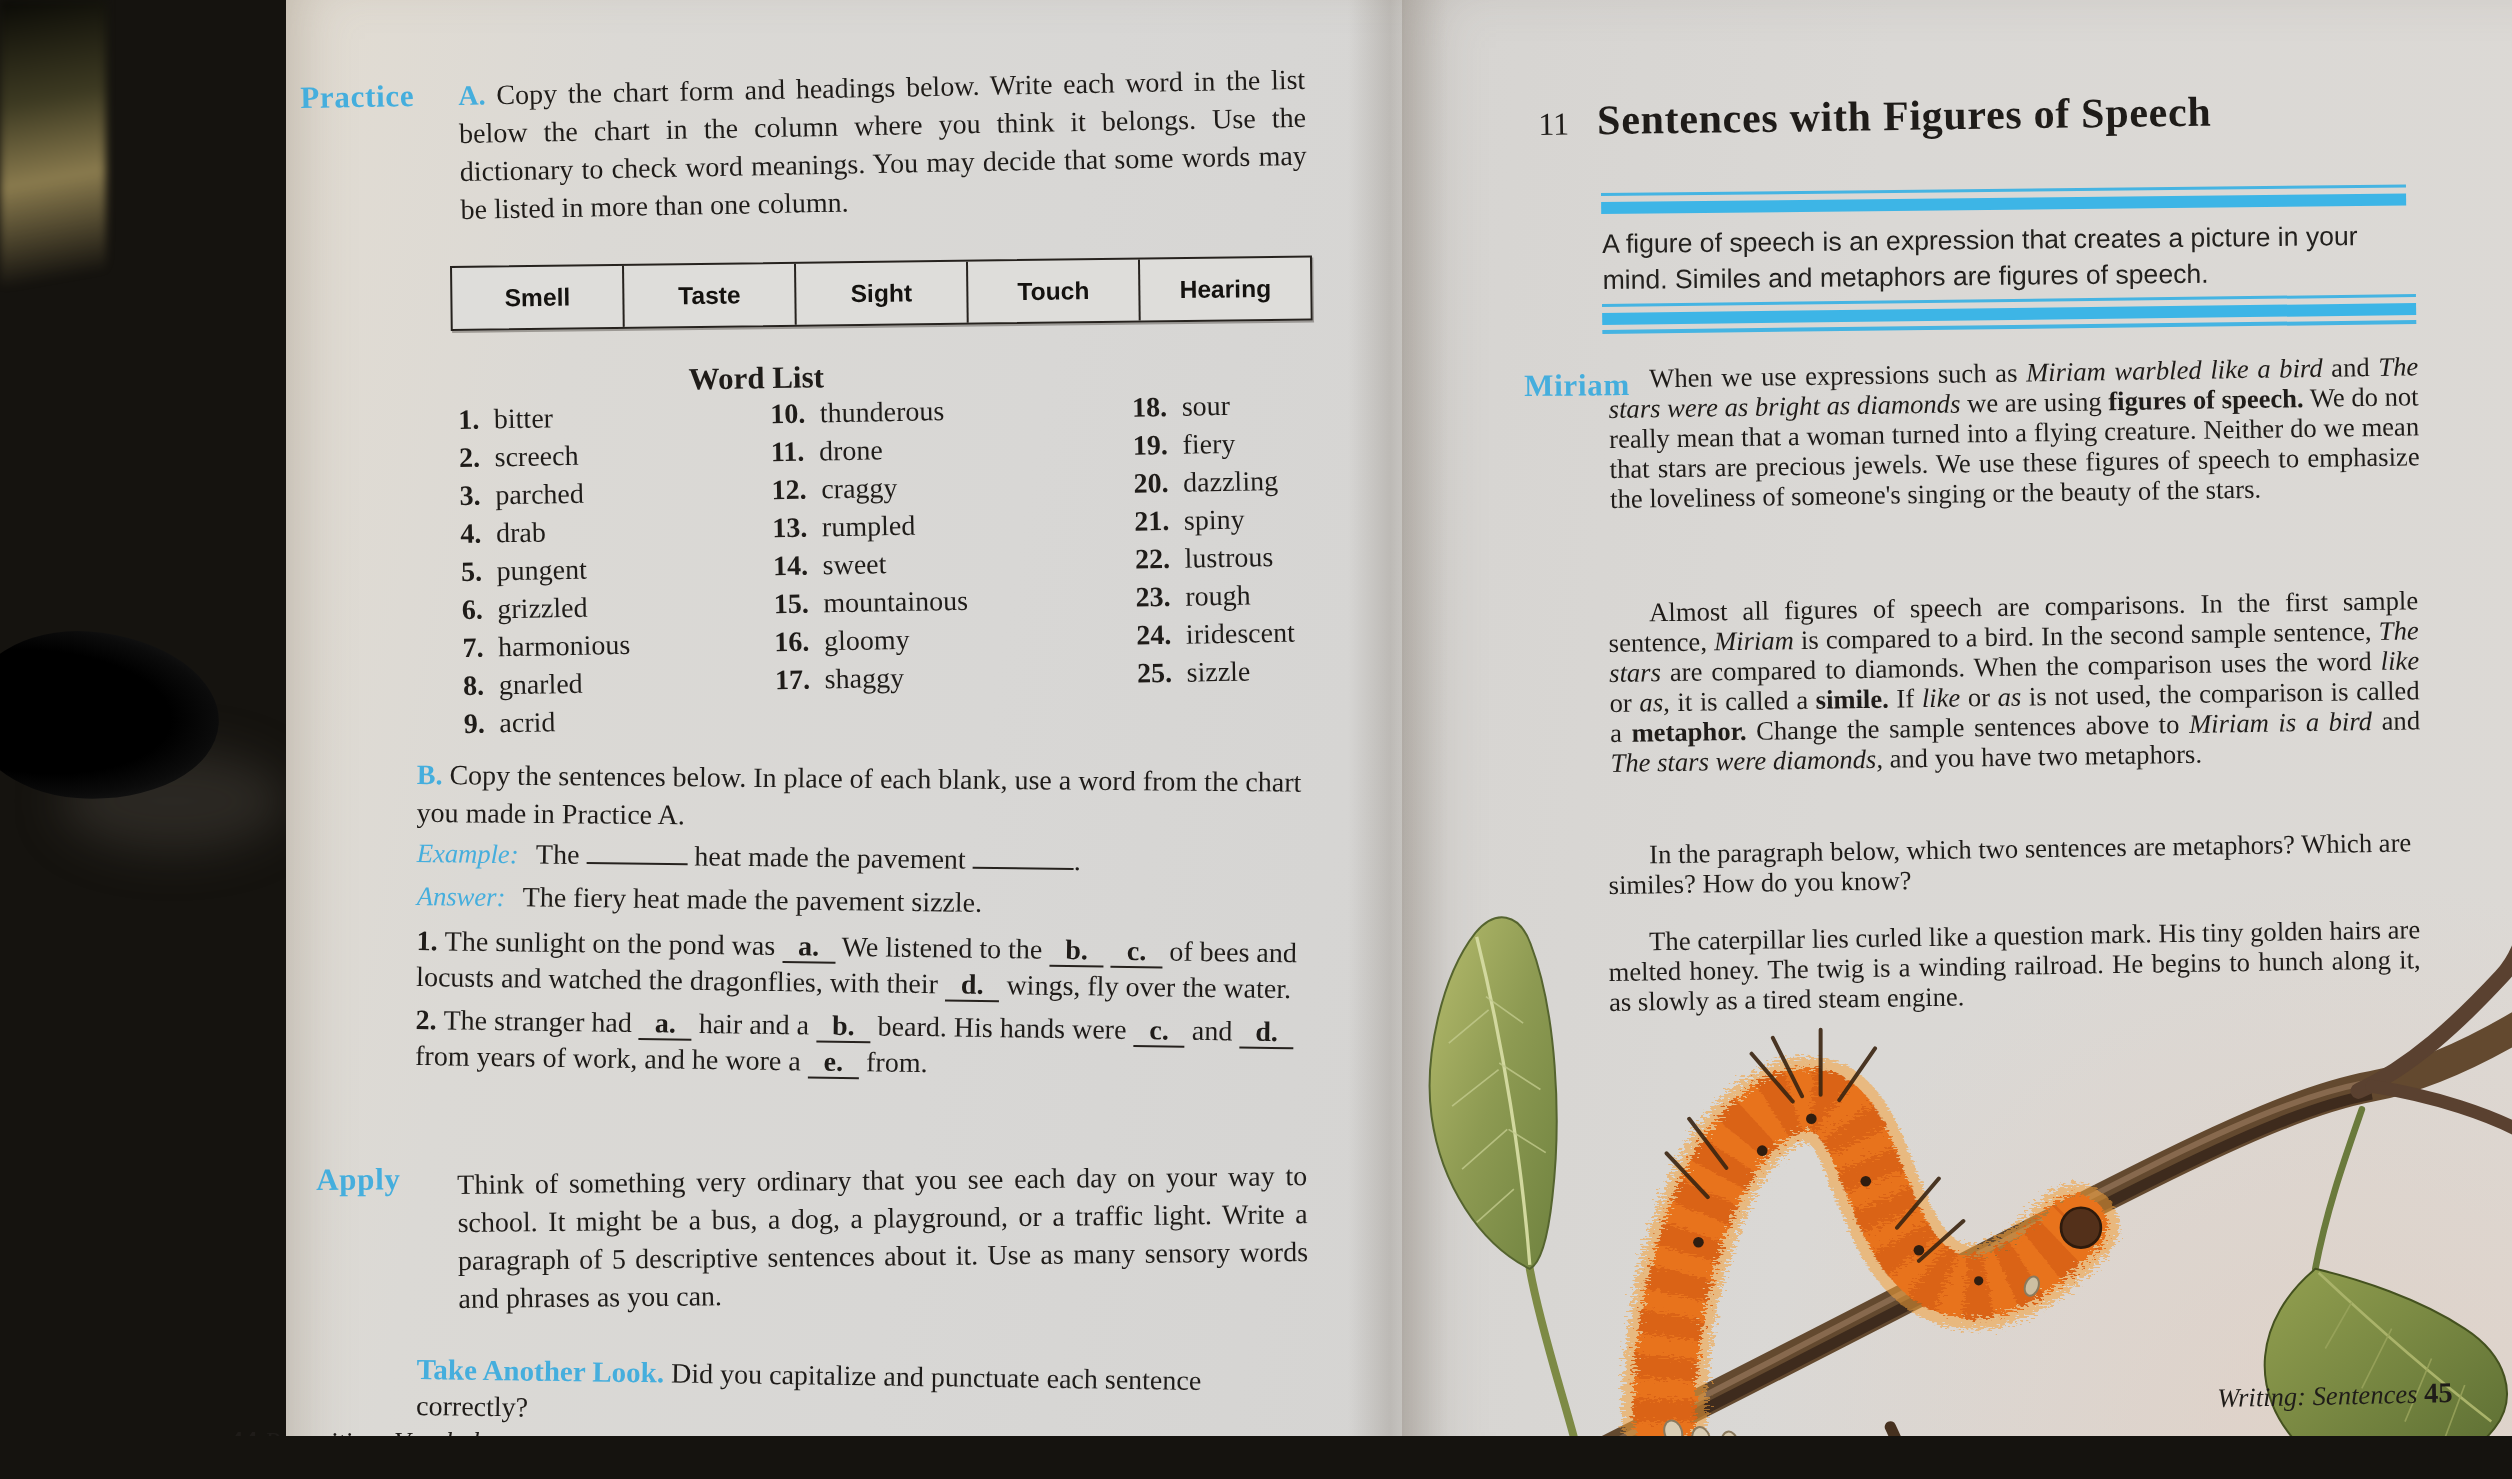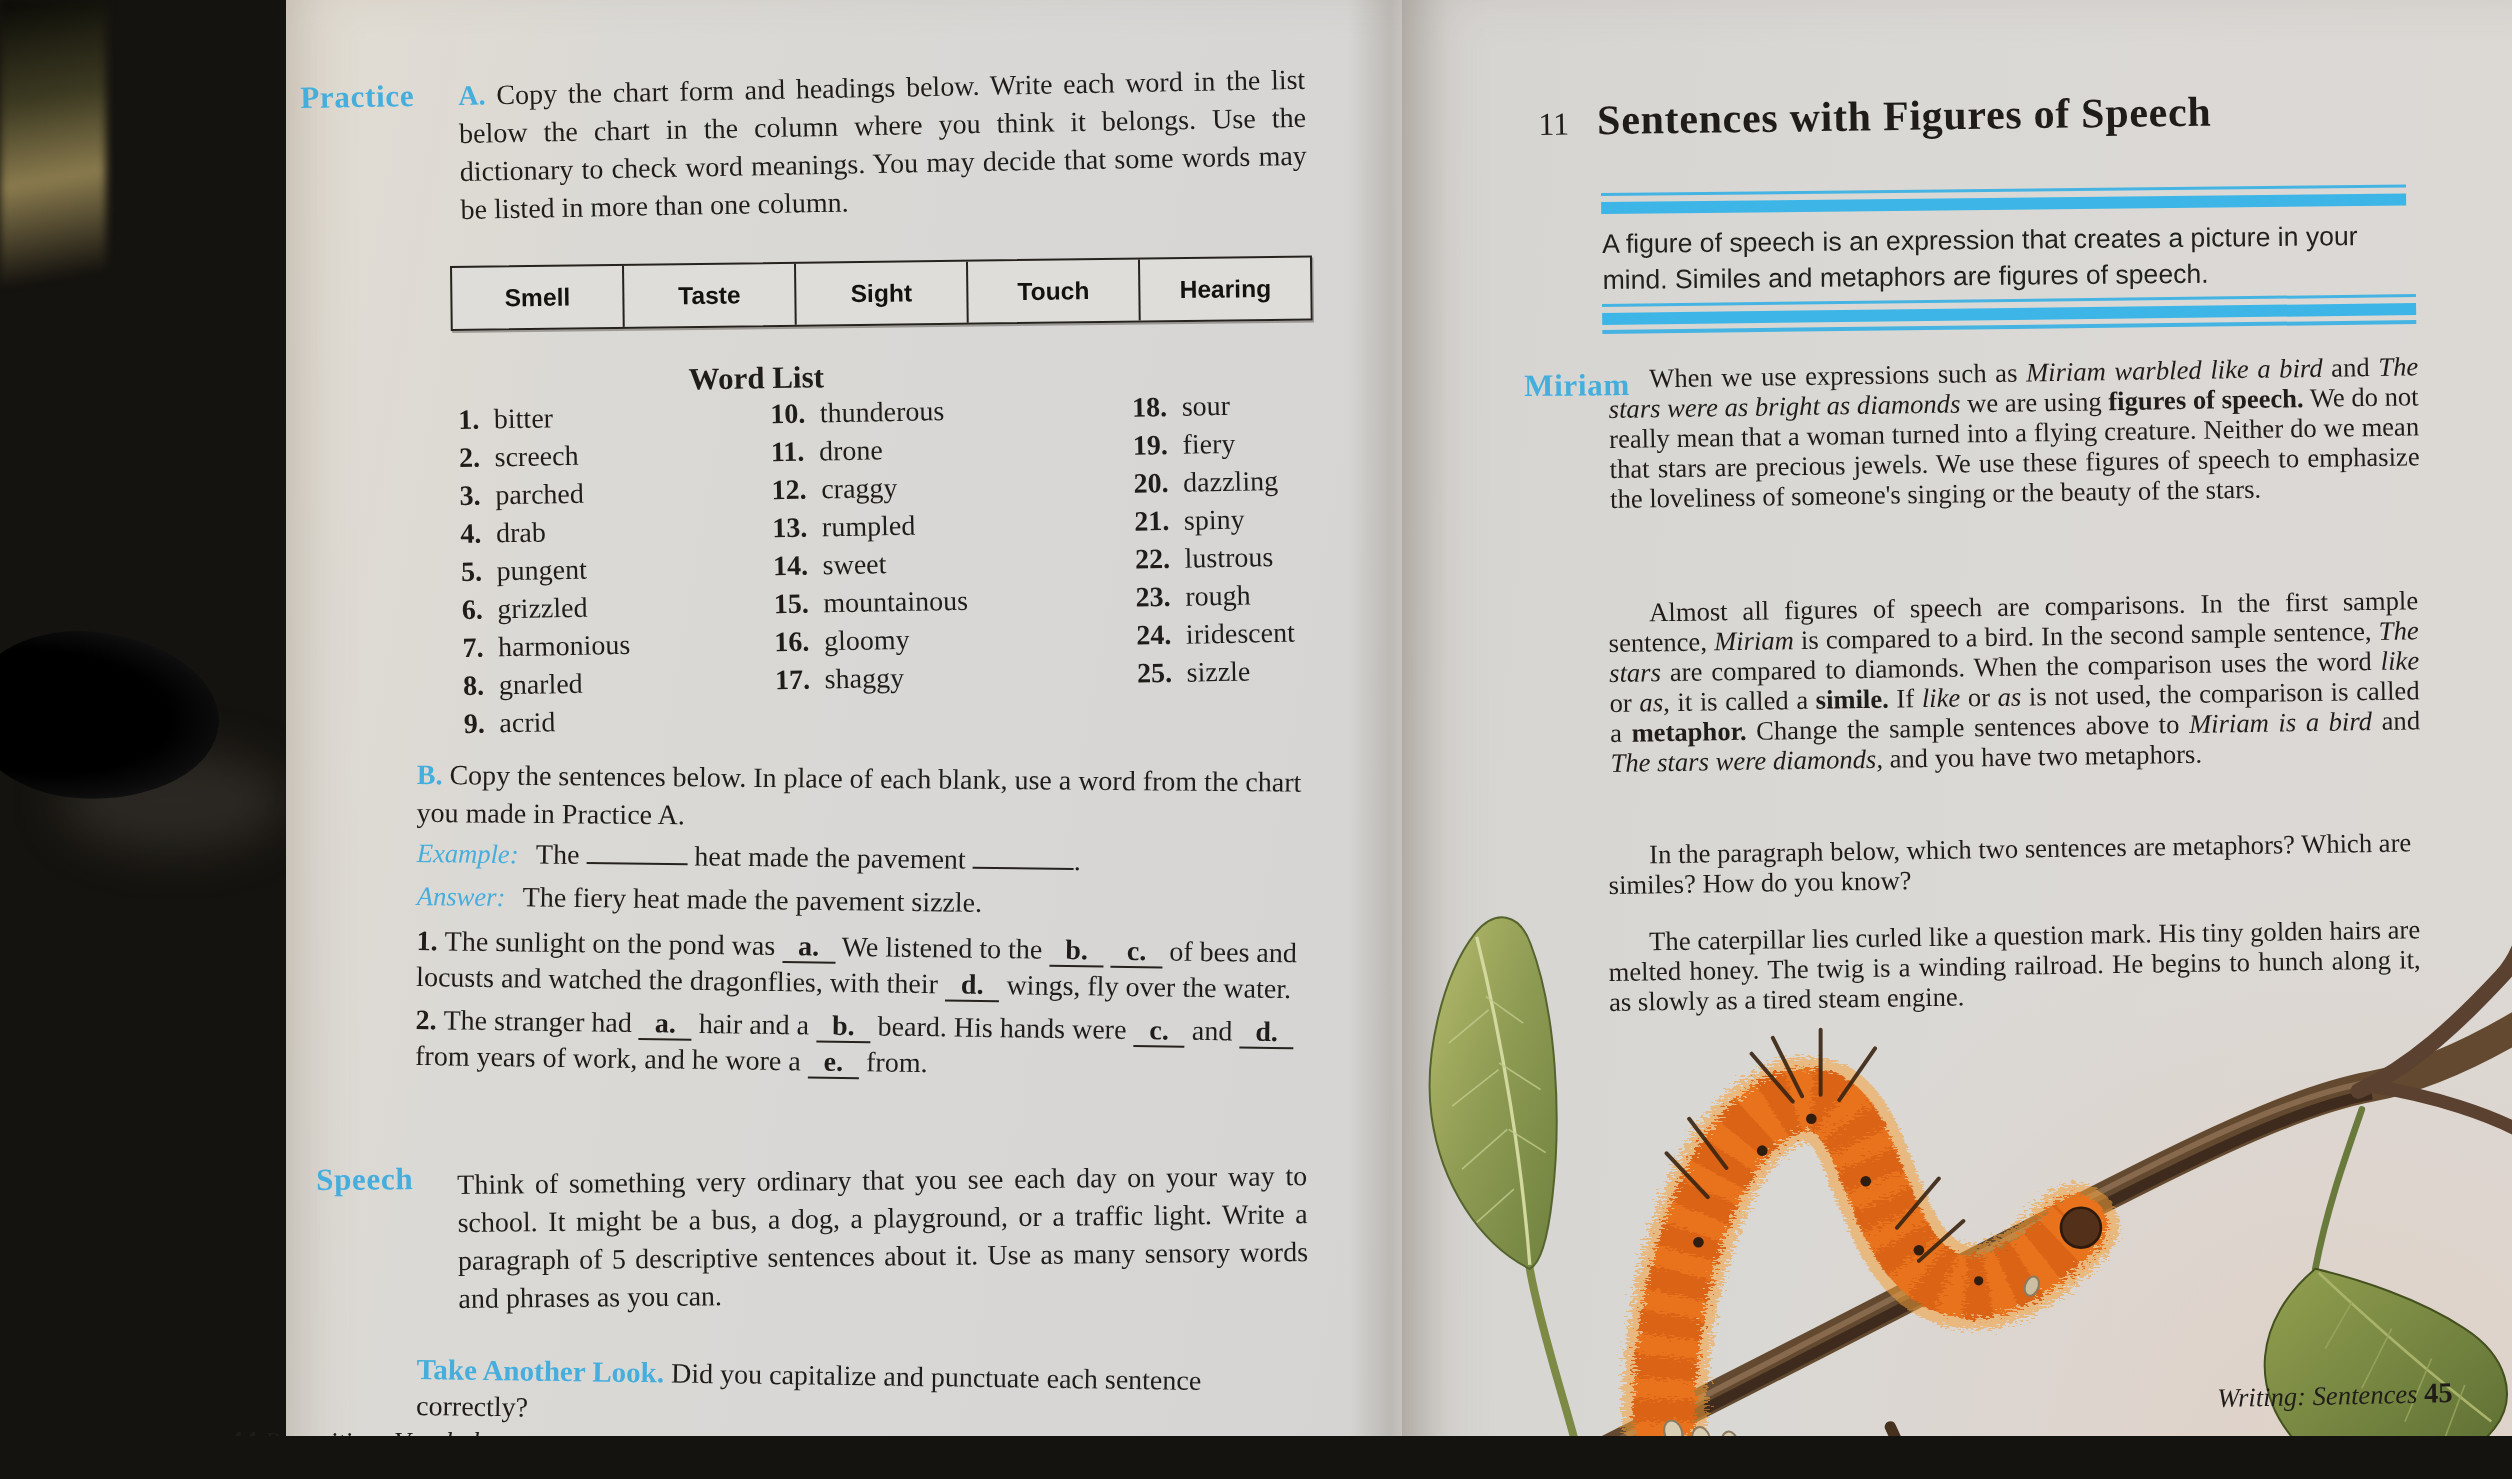--- a/index.html
+++ b/index.html
@@ -161,21 +161,21 @@
 
   <div class="abs serif body-text" style="left:417px;top:877px;transform:rotate(0.7deg);">
     <span class="ex-label">Answer:</span><span>The fiery heat made the pavement sizzle.</span>
   </div>
 
   <div class="abs serif body-text sentences" style="left:417px;top:923px;width:897px;line-height:36px;transform:rotate(0.8deg);">
     <p><span class="run-b">1. </span><span>The sunlight on the pond was </span><span class="run-blank">a.</span><span> We listened to the </span><span class="run-blank">b.</span><span> </span><span class="run-blank">c.</span><span> of bees and locusts and watched the dragonflies, with their </span><span class="run-blank">d.</span><span> wings, fly over the water.</span></p>
     <p><span class="run-b">2. </span><span>The stranger had </span><span class="run-blank">a.</span><span> hair and a </span><span class="run-blank">b.</span><span> beard. His hands were </span><span class="run-blank">c.</span><span> and </span><span class="run-blank">d.</span><span> from years of work, and he wore a </span><span class="run-blank">e.</span><span> from.</span></p>
   </div>
 
-  <div class="abs blue-label" style="left:316px;top:1162px;transform:rotate(-0.5deg);">Speech</div>
+  <div class="abs blue-label" style="left:316px;top:1162px;transform:rotate(-0.5deg);">Apply</div>
 
   <div class="abs serif body-text just" style="left:457px;top:1166px;width:850px;text-indent:0;transform:rotate(-0.6deg);">Think of something very ordinary that you see each day on your way to school. It might be a bus, a dog, a playground, or a traffic light. Write a paragraph of 5 descriptive sentences about it. Use as many sensory words and phrases as you can.</div>
 
   <div class="abs serif" style="left:417px;top:1351px;width:883px;font-size:28px;line-height:36px;transform:rotate(0.8deg);">
     <span class="run-blue" style="font-size:29px;">Take Another Look.</span><span>  Did you capitalize and punctuate each sentence correctly?</span>
   </div>
 
   <div class="abs footer" style="left:229px;top:1426px;">
     <span class="num">44</span>
     <span class="sec">Prewriting: Vocabulary</span>

